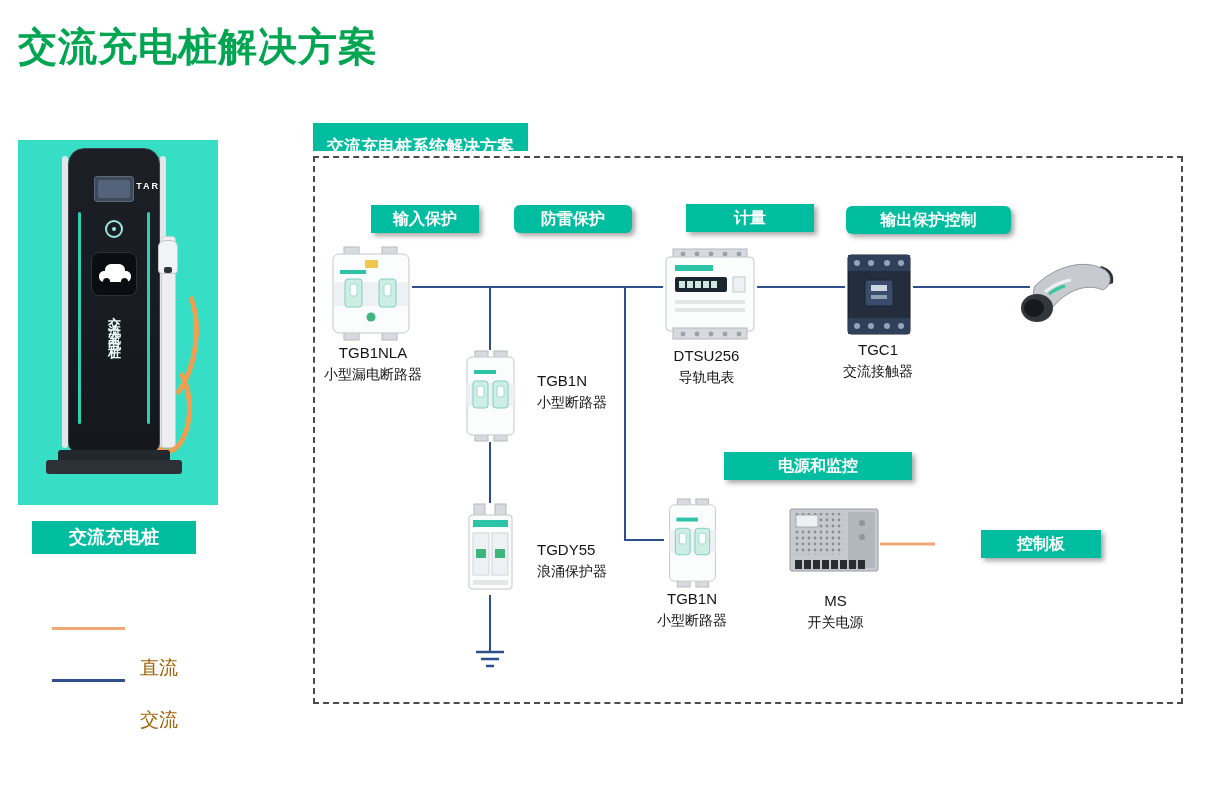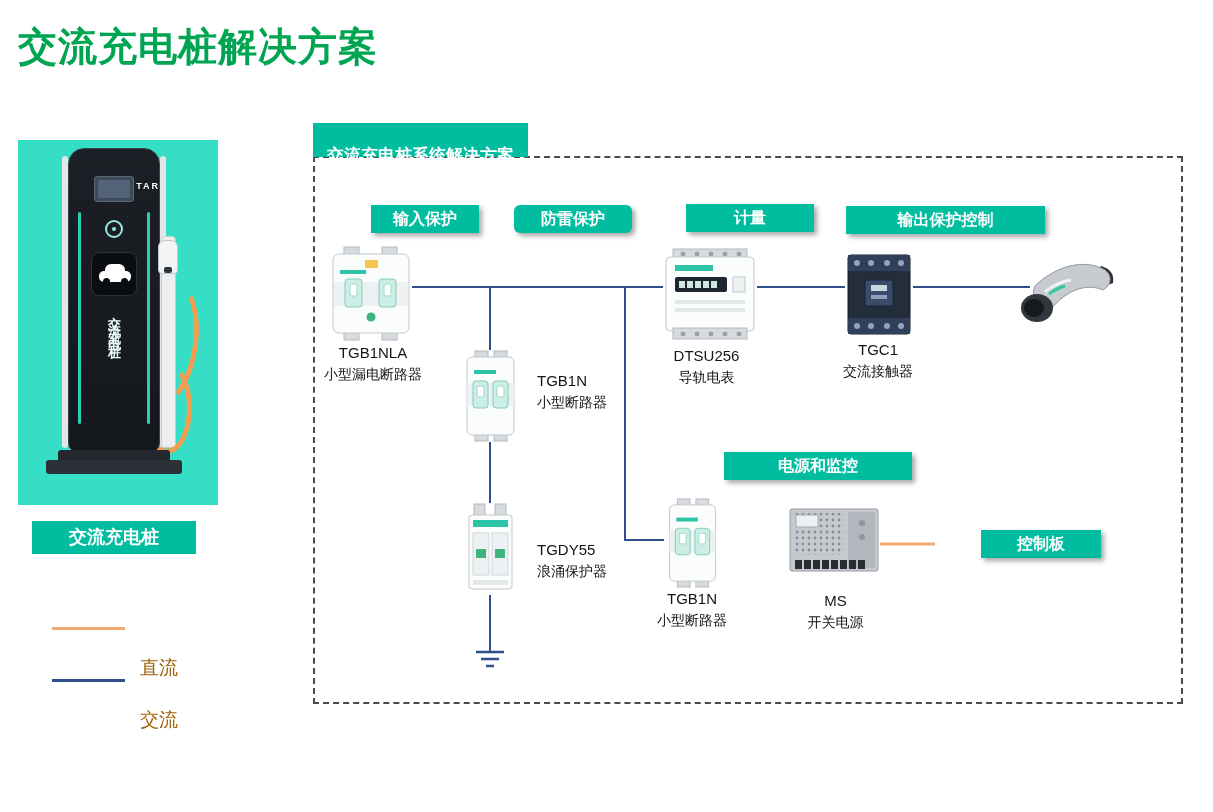--- a/index.html
+++ b/index.html
@@ -64,29 +64,29 @@
   .legend-line.dc { left: 52px; top: 627px; background: #F2A873; }
   .legend-line.ac { left: 52px; top: 679px; background: #2E4F8C; }
   .legend-label { position: absolute; left: 140px; font-size: 19px; font-weight: normal; color: #a16207; margin-top: 40px; }
   .legend-label.dc { top: 615px; }
   .legend-label.ac { top: 667px; }
 
   
   .diagram-box { position: absolute; left: 313px; top: 156px; width: 870px; height: 548px;
     border: 2px dashed #4a4a4a; }
   .header-badge { position: absolute; left: 313px; top: 123px; height: 28px; line-height: 32px;
-    padding: 17px 14px; background: #00BDA0; color: #fff; font-size: 17px; font-weight: bold; }
+    padding: 8px 14px; background: #00BDA0; color: #fff; font-size: 17px; font-weight: bold; }
 
   .badge { position: absolute; height: 28px; line-height: 28px; background: #00BDA0; color: #fff;
     font-size: 16px; font-weight: bold; text-align: center;
     box-shadow: 3px 3px 5px rgba(0,0,0,0.35); margin-left: 46px; }
   .badge-0 { left: 325px; top: 205px; width: 108px; }
   .badge-1 { left: 468px; top: 205px; width: 118px; border-radius: 6px; }
   .badge-2 { left: 640px; top: 204px; width: 128px; }
-  .badge-3 { left: 800px; top: 206px; width: 199px; }
+  .badge-3 { left: 800px; top: 206px; width: 165px; border-radius: 6px; }
   .badge-power   { left: 678px; top: 452px; width: 188px; }
   .badge-control { left: 935px; top: 530px; width: 120px; }
 
   .lines-svg { position: absolute; left: 0; top: 0; pointer-events: none; }
 
   .comp { position: absolute; }
   .comp svg { display: block; width: 100%; height: 100%; }
   .comp-tgb1nla { left: 330px; top: 246px; width: 82px; height: 95px; }
   .comp-tgb1n1  { left: 462px; top: 350px; width: 57px; height: 92px; }
   .comp-dtsu256 { left: 663px; top: 248px; width: 94px; height: 92px; }

